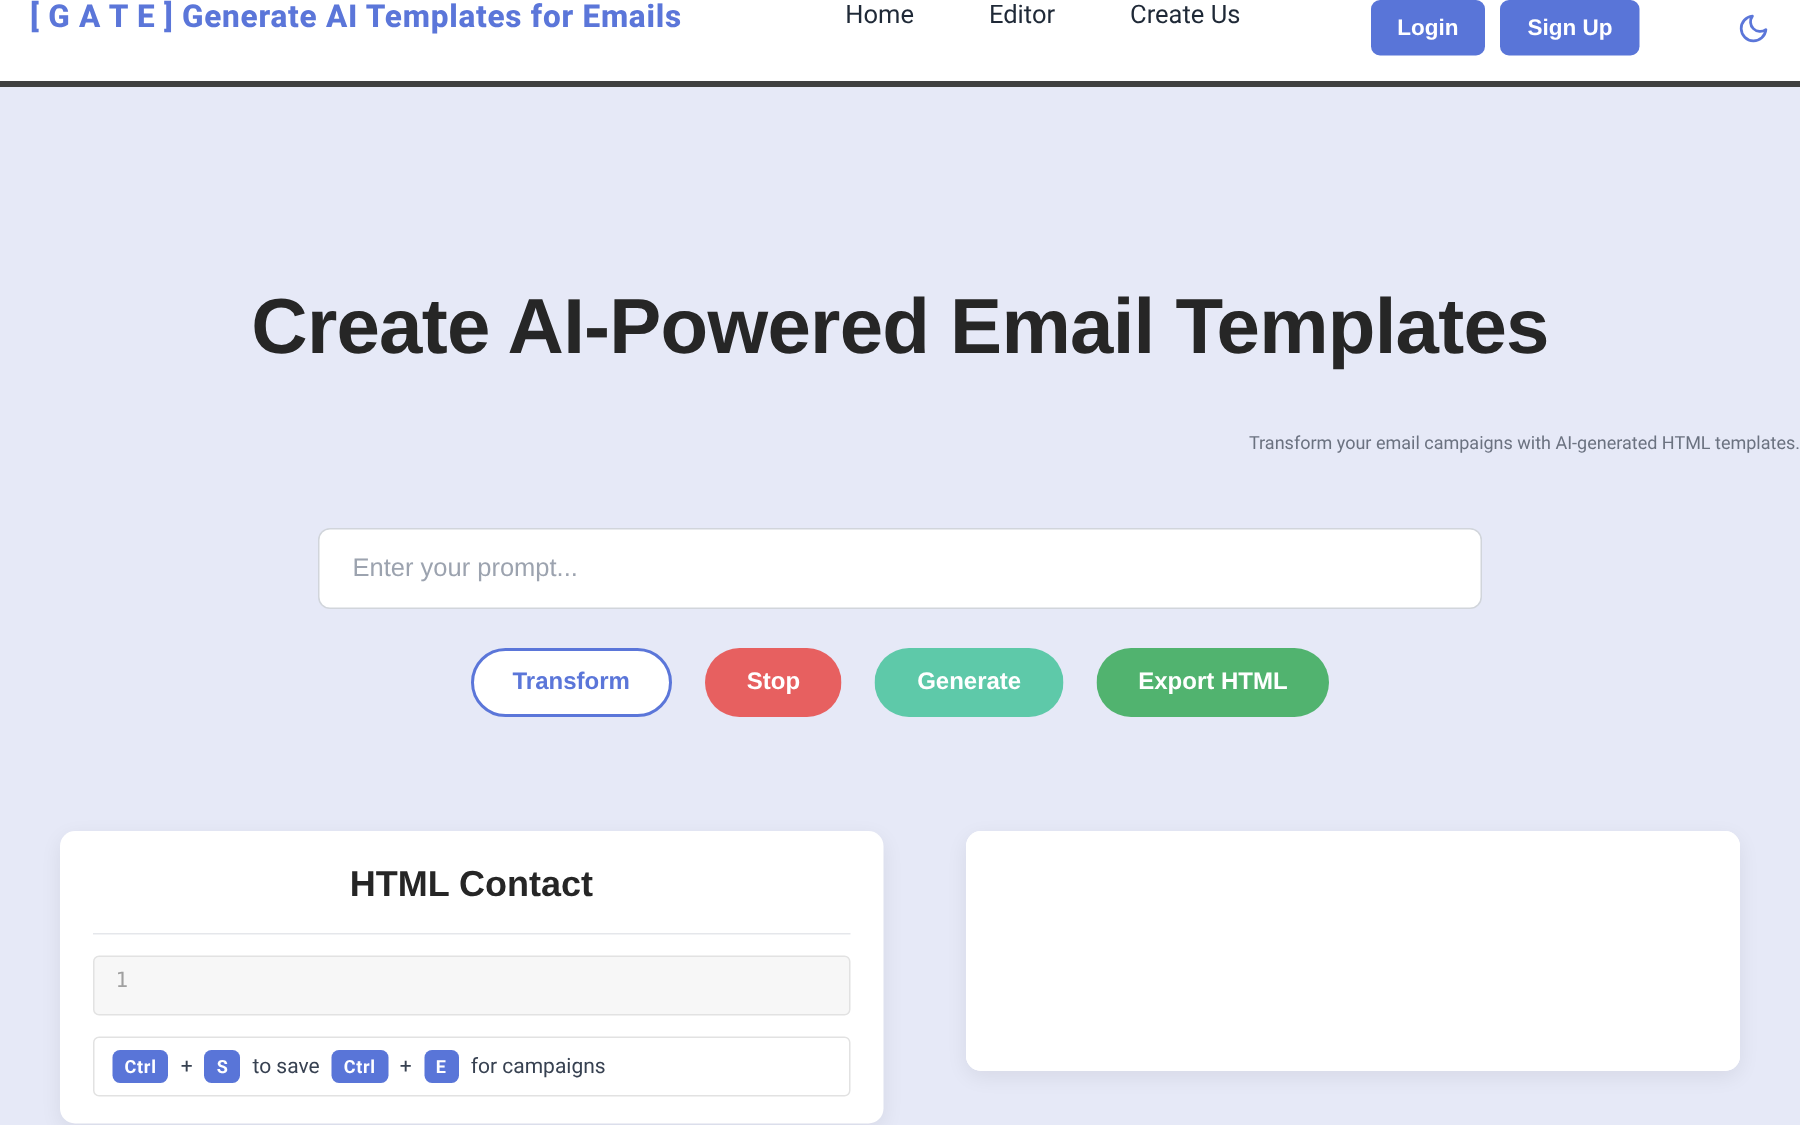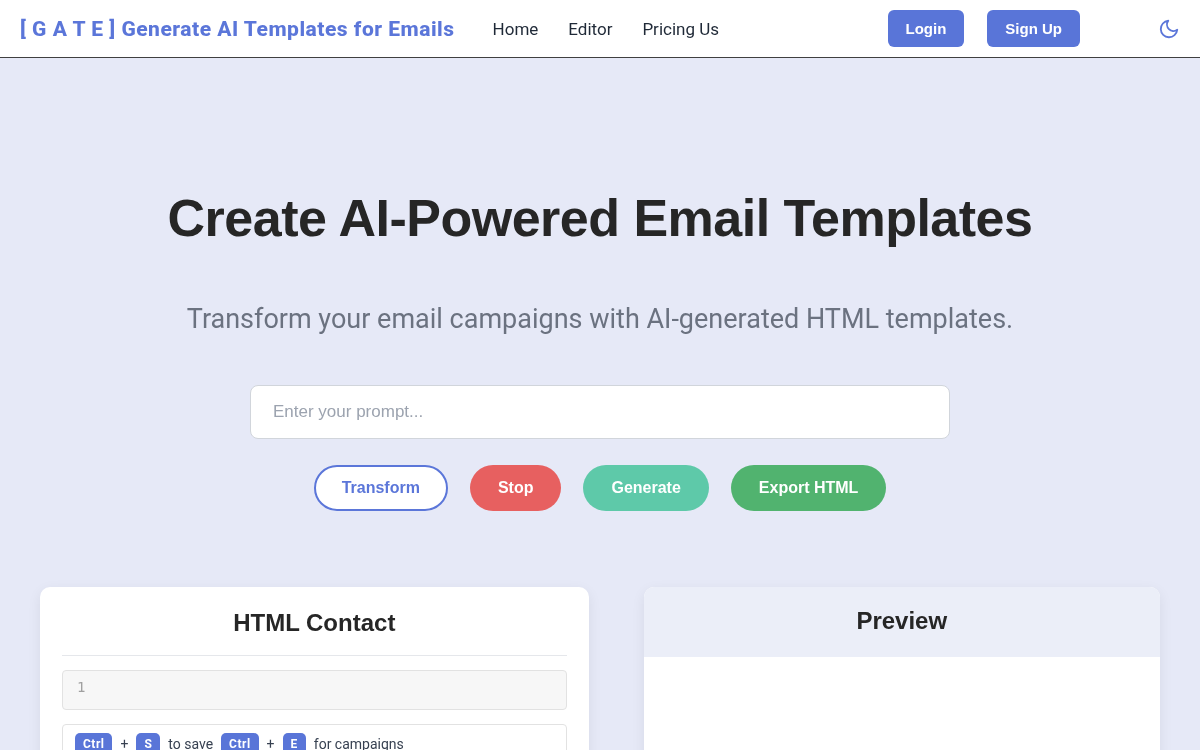--- a/index.html
+++ b/index.html
@@ -9,48 +9,48 @@
       color: #1f2937;
       width: 1200px;
       height: 750px;
       overflow: hidden;
     }
 
     
     .header {
       background: #ffffff;
       display: flex;
-      align-items: center;
+      align-items: flex-start;
       padding: 0 20px;
       height: 58px;
-      border-bottom: 1px solid #404040;
+      border-bottom: 4px solid #404040;
     }
     .brand {
       color: #5b76d9;
       font-weight: 800;
       font-size: 21px;
       letter-spacing: 0.5px;
       white-space: nowrap;
     }
     .nav-links {
       display: flex;
-      gap: 30px;
-      margin-left: 38px;
+      gap: 50px;
+      margin-left: 109px;
     }
     .nav-links a {
       color: #1f2937;
       text-decoration: none;
       font-size: 17px;
       cursor: pointer;
     }
     .header-right {
       margin-left: auto;
       display: flex;
       align-items: center;
-      gap: 23px;
+      gap: 10px;
     }
     .btn {
       border: none;
       border-radius: 6px;
       padding: 10px 18px;
       font-size: 15px;
       font-weight: 600;
       cursor: pointer;
     }
     .btn-primary { background: #5975d8; color: #fff; }
@@ -69,29 +69,30 @@
       padding-bottom: 40px;
     }
     .hero-title {
       font-family: "Segoe UI", Arial, sans-serif;
       font-size: 52px;
       font-weight: 700;
       letter-spacing: -0.5px;
       color: #262626;
     }
     .hero-sub {
-      margin-top: 55px;
-      font-size: 27px;
+      margin-top: 40px;
+      font-size: 12px;
       color: #6b7280;
+      text-align: right;
     }
 
     
     .prompt-wrap {
       margin: 50px auto 0 auto;
-      width: 700px;
+      width: 776px;
     }
     .prompt-input {
       width: 100%;
       height: 54px;
       border: 1px solid #d1d5db;
       border-radius: 8px;
       padding: 0 22px;
       font-size: 17px;
       background: #fff;
       outline: none;
@@ -196,21 +197,21 @@
   </style>
 </head>
 <body>
 
 <div class="header">
   <div class="brand">[ G A T E ] Generate AI Templates for Emails</div>
 
   <div class="nav-links">
     <a>Home</a>
     <a>Editor</a>
-    <a>Pricing Us</a>
+    <a>Create Us</a>
   </div>
 
   <div class="header-right">
     <button class="btn btn-primary">Login</button>
     <button class="btn btn-primary">Sign Up</button>
     <span class="theme-toggle">
       <svg viewBox="0 0 24 24" fill="none" stroke="currentColor" stroke-width="2" stroke-linecap="round" stroke-linejoin="round">
         <path d="M21 12.79A9 9 0 1 1 11.21 3 7 7 0 0 0 21 12.79z"></path>
       </svg>
     </span>
@@ -249,19 +250,16 @@
       <span class="kbd">S</span>
       <span>to save</span>
       <span class="kbd">Ctrl</span>
       <span class="plus">+</span>
       <span class="kbd">E</span>
       <span>for campaigns</span>
     </div>
   </div>
 
   <div class="preview-panel">
-    <div class="preview-header">
-      <div class="preview-title">Preview</div>
-    </div>
     <div class="preview-body"></div>
   </div>
 
 </div>
 
 </body></html>

